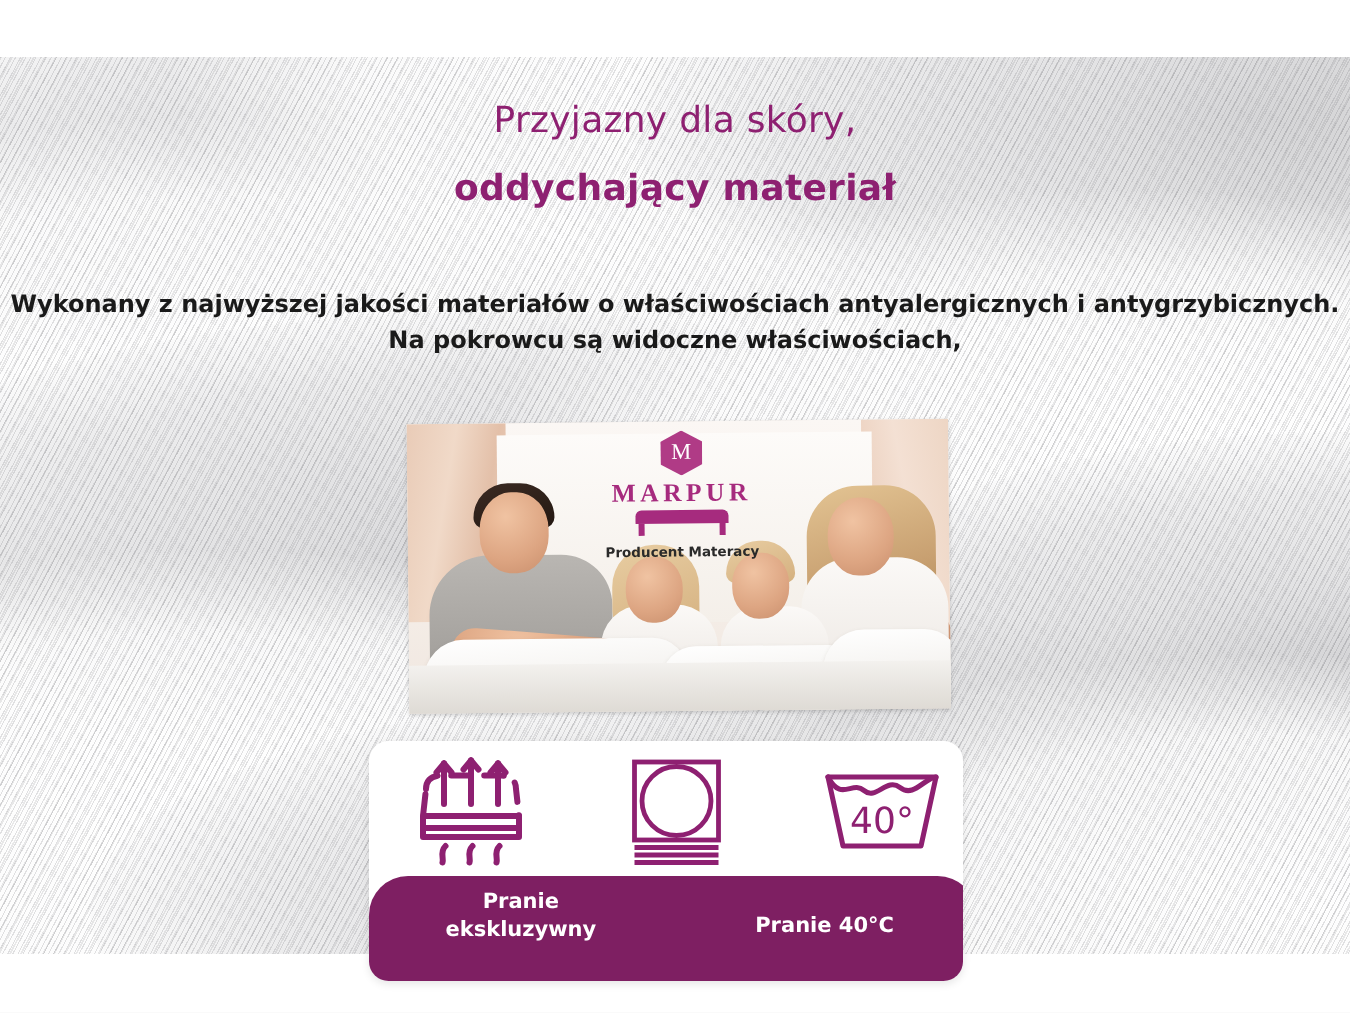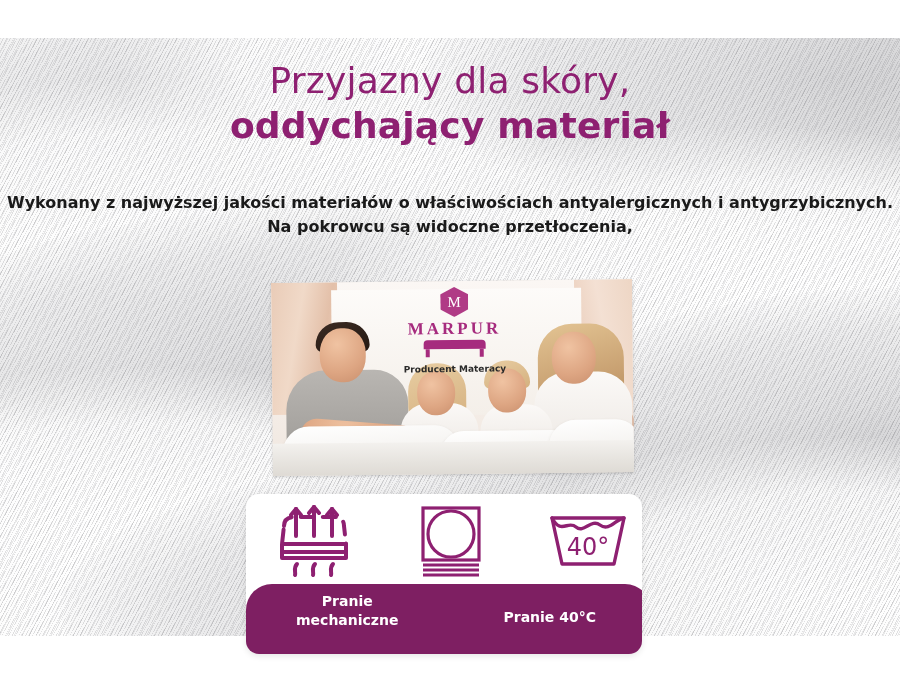--- a/index.html
+++ b/index.html
@@ -50,21 +50,21 @@
     pointer-events:none;
   }
   .w-lite{ background:radial-gradient(ellipse at 50% 50%, rgba(255,255,255,.96) 0%, rgba(255,255,255,.80) 48%, rgba(255,255,255,0) 72%); }
   .w-dark{ background:radial-gradient(ellipse at 50% 50%, rgba(140,140,146,.30) 0%, rgba(150,150,156,.16) 52%, rgba(255,255,255,0) 74%); }
 
   
   .heading{
     position:absolute; left:0; top:58px; width:900px;
     text-align:center;
     color:#8e2071;
-    font-size:36px; line-height:45px;
+    font-size:24px; line-height:45px;
     font-weight:400;
     letter-spacing:.2px;
     font-family:"DejaVu Sans", sans-serif;
   }
   .heading .l2{ display:block;font-weight:bold; }
 
   
   .copy{
     position:absolute; left:0; top:191px; width:900px;
     text-align:center;
@@ -234,21 +234,21 @@
     <div class="noise"></div>
   </div>
 
   <div class="heading">
     <span class="l1">Przyjazny dla skóry,</span>
     <span class="l2">oddychający materiał</span>
   </div>
 
   <div class="copy">
     <span>Wykonany z najwyższej jakości materiałów o właściwościach antyalergicznych i antygrzybicznych.</span>
-    <span>Na pokrowcu są widoczne przetłoczenia,</span>
+    <span>Na pokrowcu są widoczne właściwościach,</span>
   </div>
 
   <div class="photo">
     <div class="room"></div>
     <div class="curtainL"></div>
     <div class="curtainR"></div>
     <div class="headboard"></div>
 
     <div class="p skin  mom-arm"></div>
     <div class="p hairBl mom-hair"></div>
@@ -337,21 +337,21 @@
           <text x="46" y="46" text-anchor="middle" font-family="DejaVu Sans, sans-serif" font-size="24" font-weight="400" fill="#8e2071">40°</text>
         </svg>
       </div>
 
     </div>
 
     <div class="bar">
       <div class="barcell c2">
         <div>
           <span>Pranie</span>
-          <span>mechaniczne</span>
+          <span>ekskluzywny</span>
         </div>
       </div>
       <div class="barcell c3">
         <div>
           <span>Pranie 40°C</span>
         </div>
       </div>
     </div>
 
   </div>

